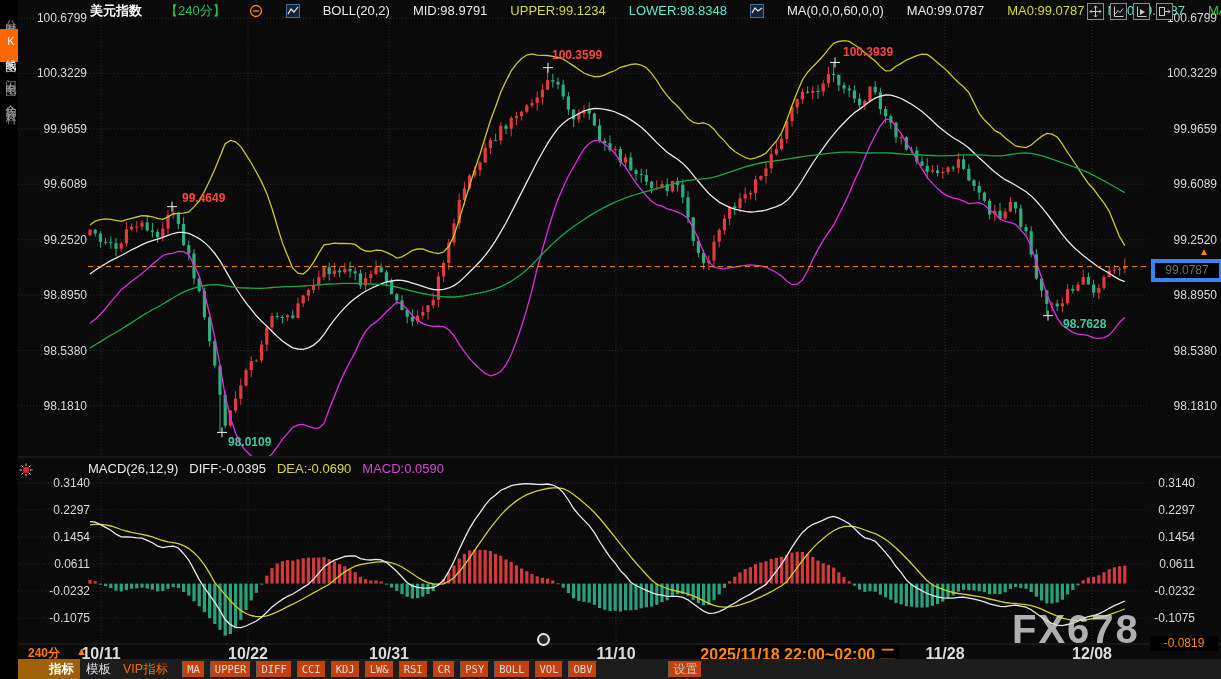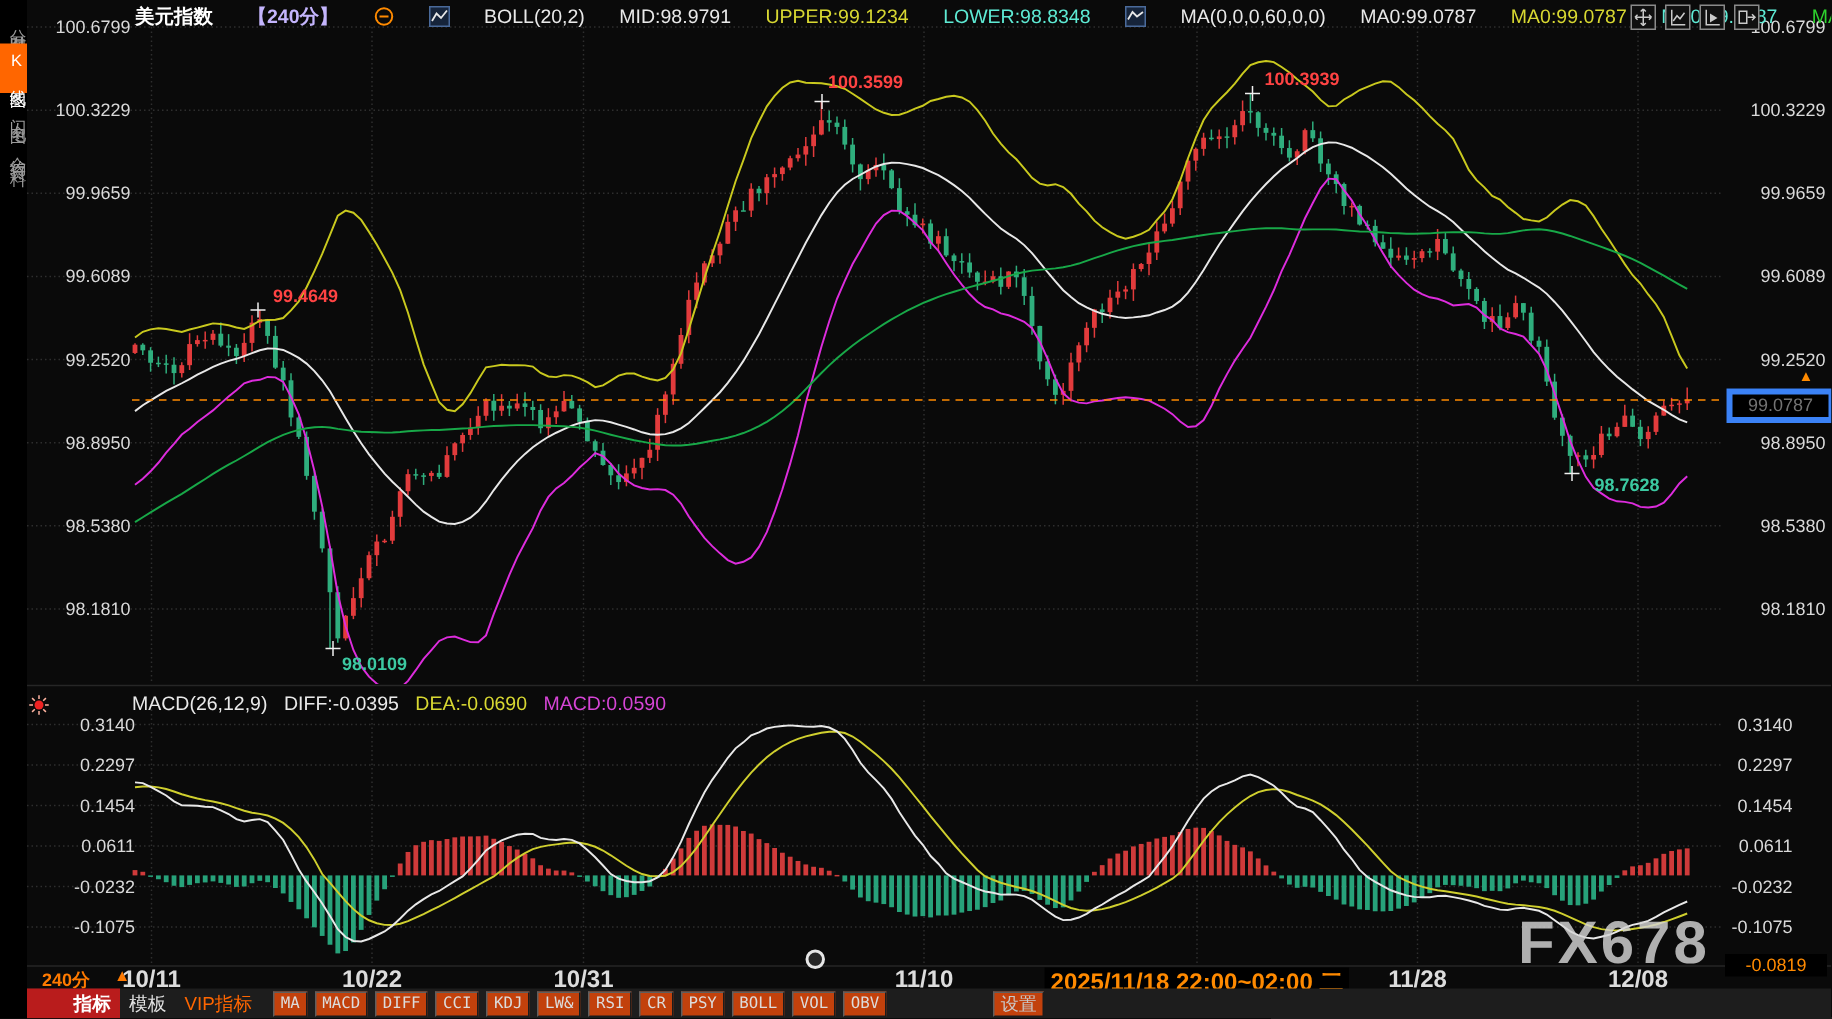--- a/index.html
+++ b/index.html
@@ -11,21 +11,21 @@
   .sidebar{position:absolute;left:0;top:0;width:18px;height:679px;background:#000;z-index:9;
            display:flex;flex-direction:column;align-items:center;padding-top:5px;box-sizing:border-box;}
   .sbitem{writing-mode:vertical-rl;text-orientation:upright;color:#9b9b9b;font-size:11px;
           letter-spacing:3px;padding:6px 0;margin-bottom:3px;cursor:pointer;width:18px;text-align:center;}
   .sbitem.active{background:#ff6600;color:#fff;}
 
   
   .hdr{position:absolute;left:90px;top:2px;height:17px;display:flex;align-items:center;gap:23px;
        z-index:4;font-size:13px;white-space:nowrap;}
   .hdr .w{color:#e9e9e9}.hdr .y{color:#d8d832}.hdr .m{color:#5eead4}.hdr .g{color:#2dd12d}
-  .hdr .sym{color:#ffffff;font-weight:bold}.hdr .per{color:#c4b5fd;font-weight:bold}
+  .hdr .sym{color:#ffffff;font-weight:bold}.hdr .per{color:#22c55e;font-weight:normal}
   .mini{display:inline-flex;width:14px;height:14px;}
 
   .macdhdr{position:absolute;left:88px;top:461px;display:flex;gap:11px;z-index:4;font-size:13px;white-space:nowrap;}
   .macdhdr .w{color:#e9e9e9}.macdhdr .y{color:#d8d832}.macdhdr .m{color:#d645d6}
 
   
   .winbtns{position:absolute;left:1087px;top:3px;display:flex;gap:6px;z-index:9;}
   .winbtn{width:17px;height:17px;border:1px solid #8a8a8a;background:#101010;display:flex;
           align-items:center;justify-content:center;box-sizing:border-box;cursor:pointer;}
 
@@ -41,21 +41,21 @@
   .dlabel{position:absolute;top:0;transform:translateX(-50%);color:#dcdcdc;font-size:16px;
           font-weight:bold;white-space:nowrap;}
   .dlabel.hl{color:#ff8a00;background:#000;padding:0 4px;}
   .periodtag{position:absolute;left:28px;top:0;color:#ff7a00;font-size:12px;font-weight:bold;}
   .periodarrow{position:absolute;left:76px;top:0;color:#ff7a00;font-size:11px;}
 
   
   .toolbar{position:absolute;left:18px;top:659px;width:1203px;height:20px;background:#1d1d1d;
            display:flex;align-items:center;z-index:10;}
   .tab{height:20px;line-height:20px;padding:0 6px;font-size:12.5px;color:#e3e3e3;cursor:pointer;}
-  .tab.active{background:#b91c1c;color:#fff;font-weight:bold;padding-left:31px;}
+  .tab.active{background:#a16207;color:#fff;font-weight:bold;padding-left:31px;}
   .tab.accent{color:#ff6600;}
   .tbtn{height:15px;line-height:14px;margin:0 5px 0 0;padding:0 4px;background:#c2410c;
         border:1px solid #5f5f5f;border-bottom-color:#1c1c1c;border-right-color:#1c1c1c;
         color:#dcdcdc;font-family:"DejaVu Sans Mono",monospace;font-size:10.5px;cursor:pointer;}
   .tbtn.first{margin-left:8px;}
   .tbtn.settings{margin-left:66px;font-family:"Liberation Sans",sans-serif;color:#c8c8c8;font-size:12px;}
 
   .watermark{position:absolute;left:1012px;top:607px;font-size:40px;font-weight:bold;color:#d4d4d4;
              opacity:.82;z-index:8;letter-spacing:2px;pointer-events:none;}
   .sunicon{position:absolute;left:19px;top:463px;z-index:4;}
@@ -869,21 +869,21 @@
       <span class="dlabel hl" style="left: 798px;">2025/11/18 22:00~02:00 二</span>
       <span class="dlabel" style="left: 945px;">11/28</span>
       <span class="dlabel" style="left: 1092px;">12/08</span>
     </div>
 
   <div class="toolbar">
       <span class="tab active">指标</span>
       <span class="tab">模板</span>
       <span class="tab accent">VIP指标</span>
       <span class="tbtn first">MA</span>
-      <span class="tbtn">MACD</span>
+      <span class="tbtn">UPPER</span>
       <span class="tbtn">DIFF</span>
       <span class="tbtn">CCI</span>
       <span class="tbtn">KDJ</span>
       <span class="tbtn">LW&amp;</span>
       <span class="tbtn">RSI</span>
       <span class="tbtn">CR</span>
       <span class="tbtn">PSY</span>
       <span class="tbtn">BOLL</span>
       <span class="tbtn">VOL</span>
       <span class="tbtn">OBV</span>

